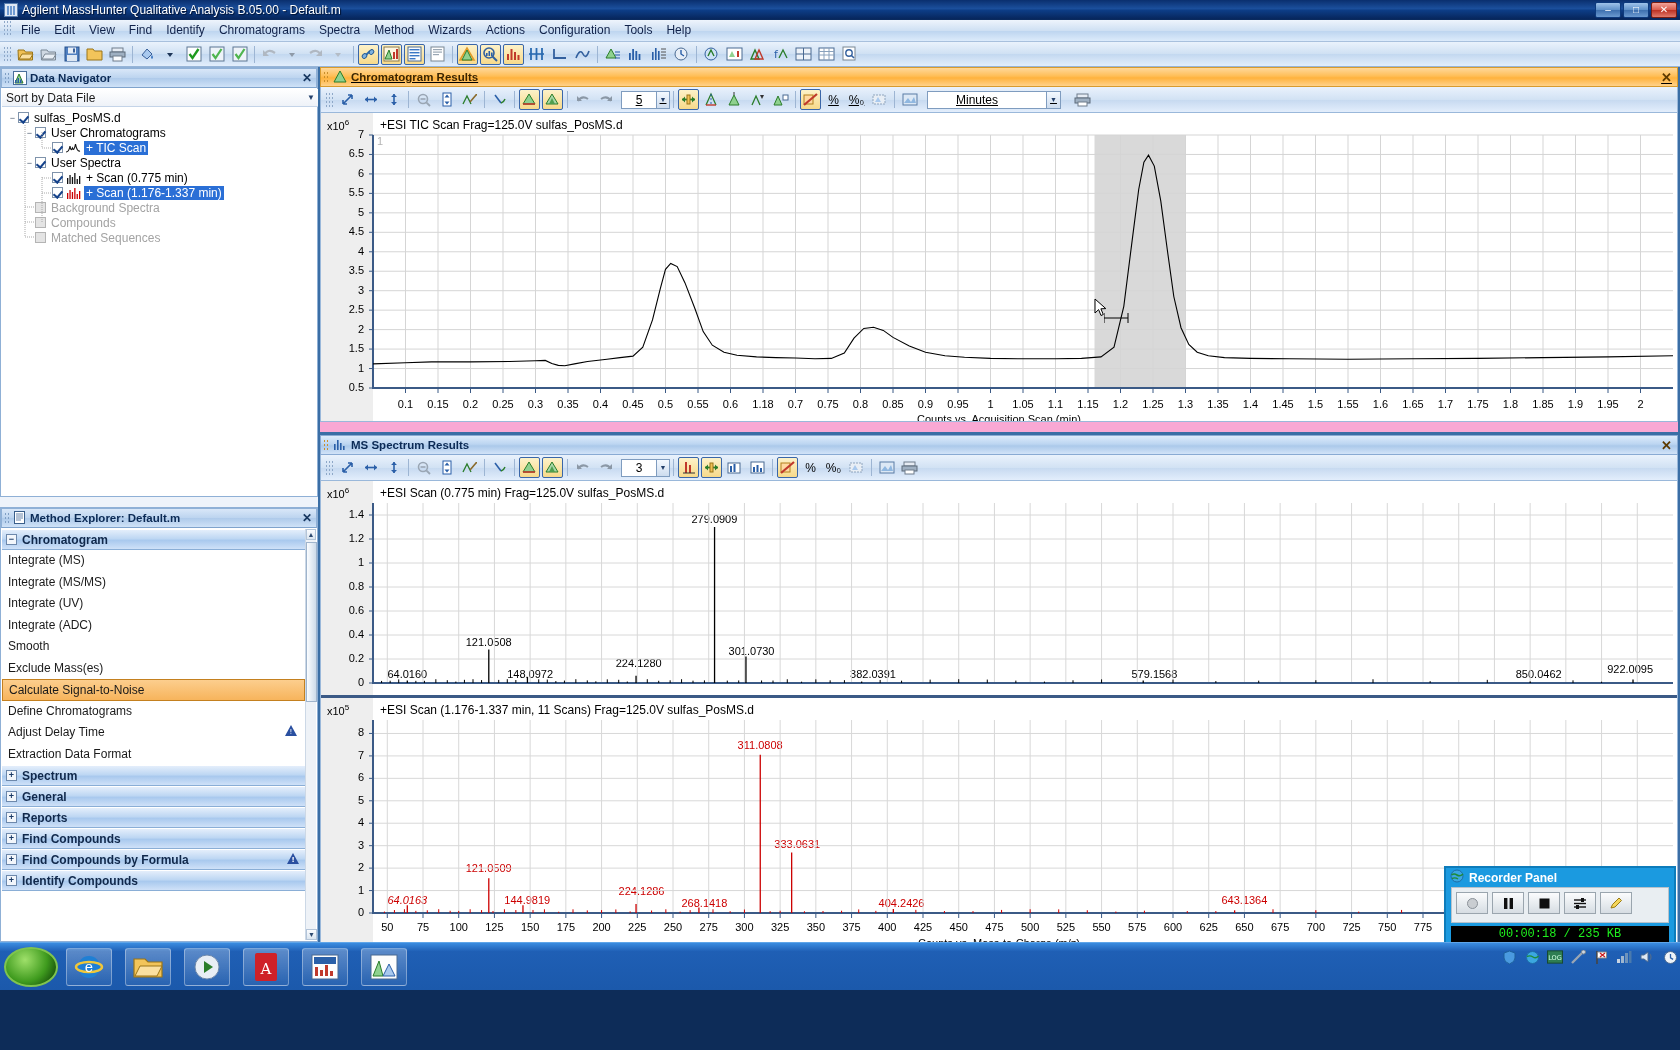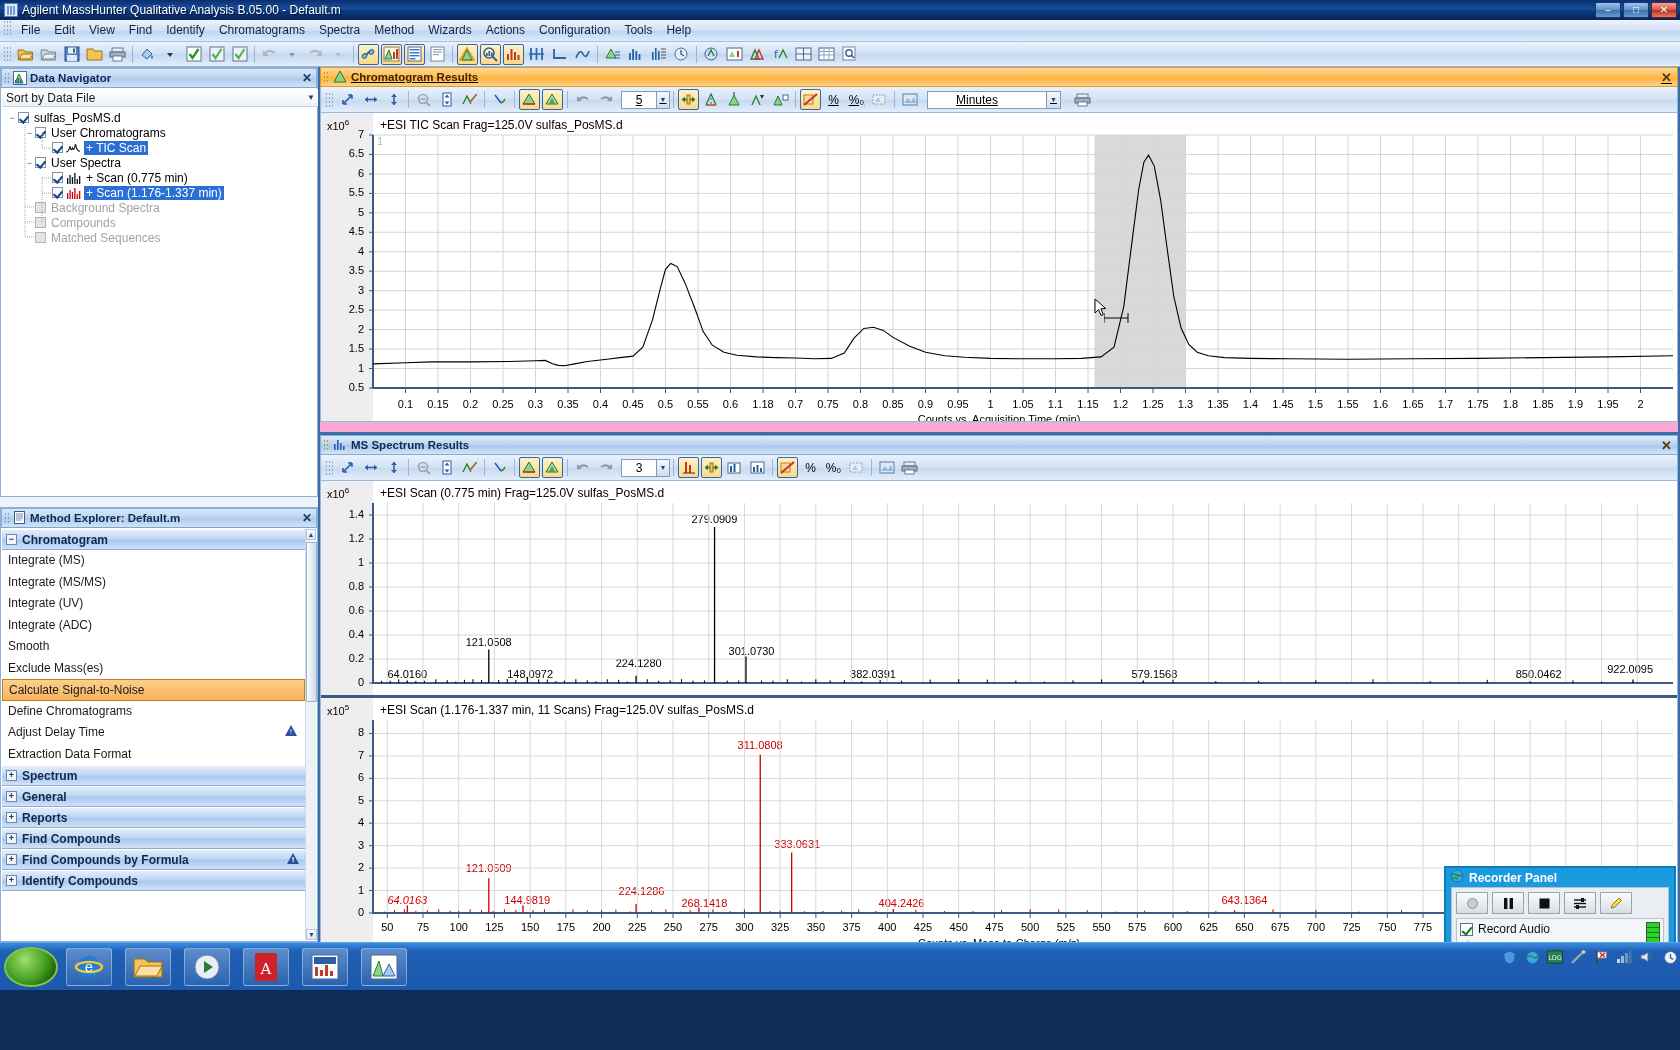--- a/index.html
+++ b/index.html
@@ -1021,21 +1021,21 @@
         <line x1="48" x2="52" y1="216.6153846153846" y2="216.6153846153846" stroke="#3b5a86"></line>
         <line x1="52" x2="1352" y1="236.07692307692307" y2="236.07692307692307" stroke="#d5d5d5"></line>
         <line x1="48" x2="52" y1="236.07692307692307" y2="236.07692307692307" stroke="#3b5a86"></line>
         <line x1="52" x2="1352" y1="255.53846153846155" y2="255.53846153846155" stroke="#d5d5d5"></line>
         <line x1="48" x2="52" y1="255.53846153846155" y2="255.53846153846155" stroke="#3b5a86"></line>
         <line x1="48" x2="52" y1="275" y2="275" stroke="#3b5a86"></line>
         <path d="M52 22 V275 H1352" stroke="#3b5a86" stroke-width="2" fill="none"></path>
         <path d="M52.0 250.9 L84.5 249.7 L110.5 248.9 L149.5 248.9 L188.5 248.5 L214.5 247.8 L224.3 247.4 L230.8 250.5 L237.3 252.4 L243.8 252.8 L253.5 250.9 L266.5 248.5 L286.0 246.2 L299.0 244.6 L312.0 243.1 L321.8 234.1 L331.5 206.9 L339.3 175.7 L344.5 156.3 L349.7 150.4 L356.2 153.6 L364.0 169.9 L373.8 195.2 L382.2 218.6 L391.3 232.2 L403.0 239.2 L416.0 242.3 L435.5 243.9 L455.0 244.6 L474.5 245.0 L494.0 245.8 L510.3 245.4 L523.3 240.0 L533.0 225.2 L542.8 215.4 L552.5 214.3 L562.3 217.4 L572.0 224.4 L588.3 233.0 L604.5 239.2 L624.0 242.7 L643.5 244.3 L669.5 245.4 L702.0 245.8 L734.5 245.8 L760.5 245.4 L780.0 243.9 L793.0 234.1 L802.8 193.3 L811.2 127.1 L817.7 76.5 L822.9 49.2 L827.5 42.2 L833.3 53.1 L839.8 88.2 L846.3 136.8 L852.8 183.5 L860.0 214.7 L867.8 231.4 L876.2 239.2 L887.3 242.7 L903.5 244.6 L929.5 245.4 L968.5 245.8 L1027.0 246.2 L1092.0 245.8 L1157.0 245.4 L1222.0 244.6 L1287.0 243.9 L1352.0 242.7 " stroke="#000000" stroke-width="1.1" fill="none"></path>
       </svg>
       <div style="position: absolute; left: 56px; top: 22px; font-size: 11px; color: rgb(180, 180, 180);">1</div>
-      <div class="axtitle" style="left: 0px; width: 1356px; text-align: center; top: 300px;">Counts vs. Acquisition Time (min)</div>
+      <div class="axtitle" style="left: 0px; width: 1356px; text-align: center; top: 300px;">Counts vs. Acquisition Scan (min)</div>
     </div>
 </div>
 
 <div id="msWin">
   <div class="winhdr blue">
     <span class="grip"></span>
     <span style="margin-right:4px;">
       <svg width="14" height="13" viewBox="0 0 14 13">
         <rect x="1" y="6" width="1.6" height="6" fill="#2a5fa8"></rect>
         <rect x="4" y="2" width="1.6" height="10" fill="#2a5fa8"></rect>
@@ -1598,43 +1598,20 @@
           <rect x="8" y="1" width="3" height="4" fill="#111"></rect>
             <rect x="3" y="8" width="3" height="4" fill="#111"></rect>
         </svg>
       </div>
       <div class="rb">
         <svg width="14" height="13" viewBox="0 0 14 13">
           <path d="M2 11 L3.5 7.5 L10 1 L12.5 3.5 L6 10 Z" fill="#f5d75a" stroke="#9a7a12"></path>
         </svg>
       </div>
     </div>
-    <div class="rrow">
-      <div style="flex:1;">
-        <div style="display:flex;align-items:center;gap:5px;">
-          <span class="chk"></span>
-          <span style="font-size:12px;color:#111;">Record Audio</span>
-        </div>
-        <div style="display:flex;align-items:center;gap:4px;margin-top:5px;">
-          <span>
-            <svg width="14" height="14" viewBox="0 0 14 14">
-              <rect x="6" y="1" width="3.4" height="6" rx="1.7" fill="#2f6fb5" stroke="#164a86"></rect>
-              <path d="M4 6.5 Q4 9.5 7.7 9.5" stroke="#164a86" fill="none" stroke-width="1.2"></path>
-              <line x1="3" y1="13" x2="7" y2="9" stroke="#3a3a3a" stroke-width="1.4"></line>
-            </svg>
-          </span>
-          <span class="slider">
-            <span class="strack"></span>
-            <span class="sknob"></span>
-          </span>
-          <span style="font-size:9px;color:#333;">+</span>
-        </div>
-      </div>
-      <div class="meter"></div>
-    </div>
   </div>
   <div class="rtime">00:00:18 / 235 KB</div>
 </div>
 
 <div id="taskbar">
   <div class="startorb"></div>
   <div id="trayarea">
       <div class="trayico">
         <svg width="15" height="15" viewBox="0 0 15 15">
           <path d="M7.5 1 L13 3 v5 q0 4 -5.5 6 Q2 12 2 8 V3z" fill="#4a9ae0" stroke="#1c5f9c"></path>

